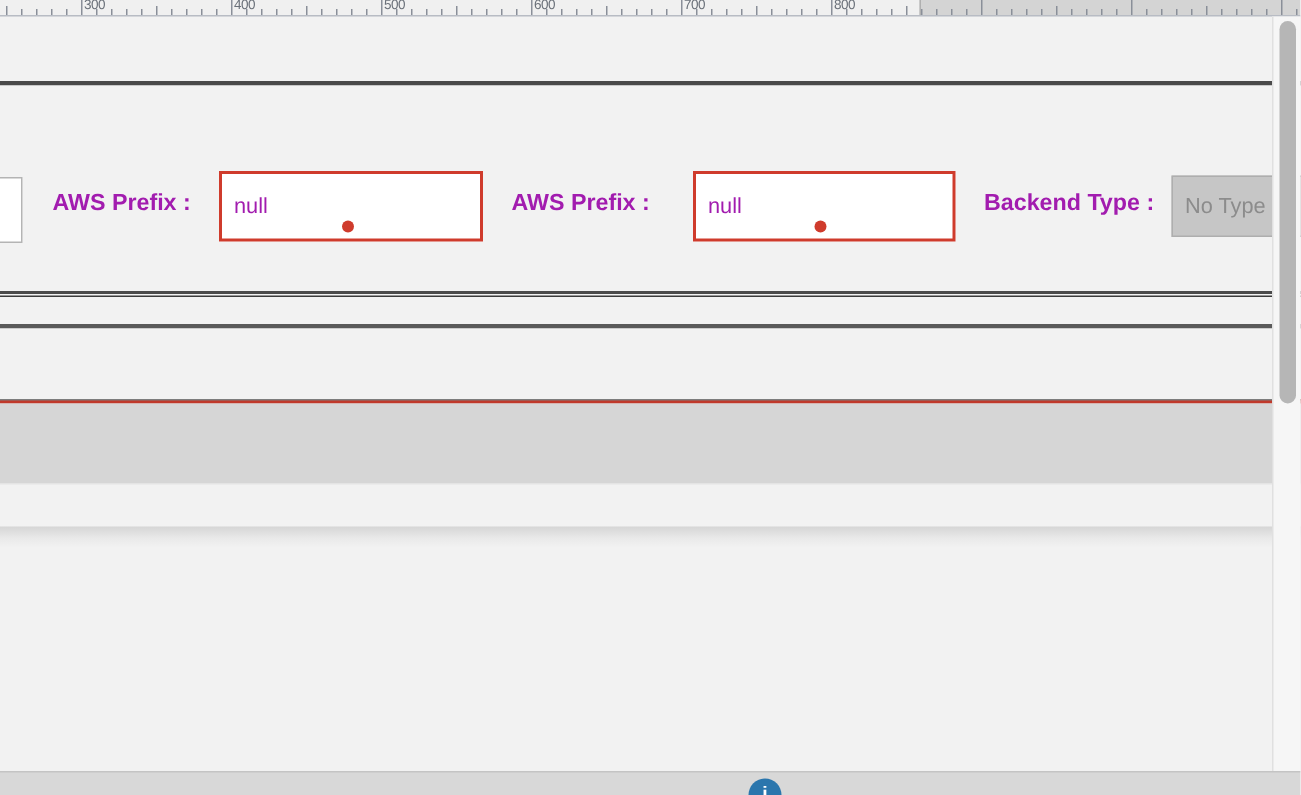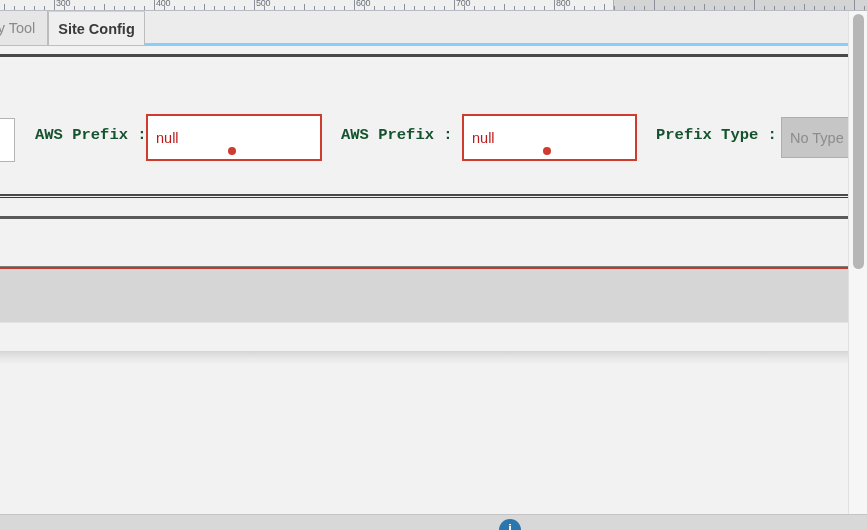--- a/index.html
+++ b/index.html
@@ -120,32 +120,31 @@
   .form-row {
     position: absolute;
     left: 0; top: 0;
     width: 867px; height: 137px;
   }
 
   .field-label {
     position: absolute;
     font-size: 15.5px;
     font-weight: bold;
-    color: #14532d;
+    color: #a21caf;
     white-space: nowrap;
     line-height: 1;
-    font-family: Liberation Mono, monospace;
   }
 
   .text-input {
     position: absolute;
     background: #ffffff;
     border: 2px solid #cf3b2c;
     font-size: 14.5px;
-    color: #b91c1c;
+    color: #a21caf;
     padding: 4px 8px;
     display: flex;
     align-items: center;
     font-family: "Liberation Sans", sans-serif;
     outline: none;
   }
   .text-input.plain {
     border: 1px solid #b4b4b4;
     background: #ffffff;
   }
@@ -353,29 +352,20 @@
     <div id="ruler-labels">
         <span class="ruler-label" style="left: 56px;">300</span>
         <span class="ruler-label" style="left: 156px;">400</span>
         <span class="ruler-label" style="left: 256px;">500</span>
         <span class="ruler-label" style="left: 356px;">600</span>
         <span class="ruler-label" style="left: 456px;">700</span>
         <span class="ruler-label" style="left: 556px;">800</span>
       </div>
   </div>
 
-  <div class="tabstrip">
-    <div class="tabstrip-fill"></div>
-    <div class="tab tab-cut">
-      <span>y Tool</span>
-    </div>
-    <div class="tab tab-active">
-      <span>Site Config</span>
-    </div>
-  </div>
 
   <div class="section-rule rule-1"></div>
 
   <div class="form-band">
     <div class="form-row">
 
       <div class="text-input plain" style="left:-16px; top:61px; width:31px; height:44px;">
         <span></span>
       </div>
 
@@ -384,21 +374,21 @@
         <span>null</span>
       </div>
       <div class="input-dot" style="left:228px; top:90px;"></div>
 
       <span class="field-label" style="left:341px; top:71px;">AWS Prefix :</span>
       <div class="text-input" style="left:462px; top:57px; width:175px; height:47px;">
         <span>null</span>
       </div>
       <div class="input-dot" style="left:543px; top:90px;"></div>
 
-      <span class="field-label" style="left:656px; top:71px;">Prefix Type :</span>
+      <span class="field-label" style="left:656px; top:71px;">Backend Type :</span>
       <div class="select-disabled" style="left:781px; top:60px; width:95px; height:41px;">
         <span>No Type</span>
       </div>
 
     </div>
   </div>
 
   <div class="section-rule rule-2"></div>
   <div class="section-rule rule-3"></div>
 

